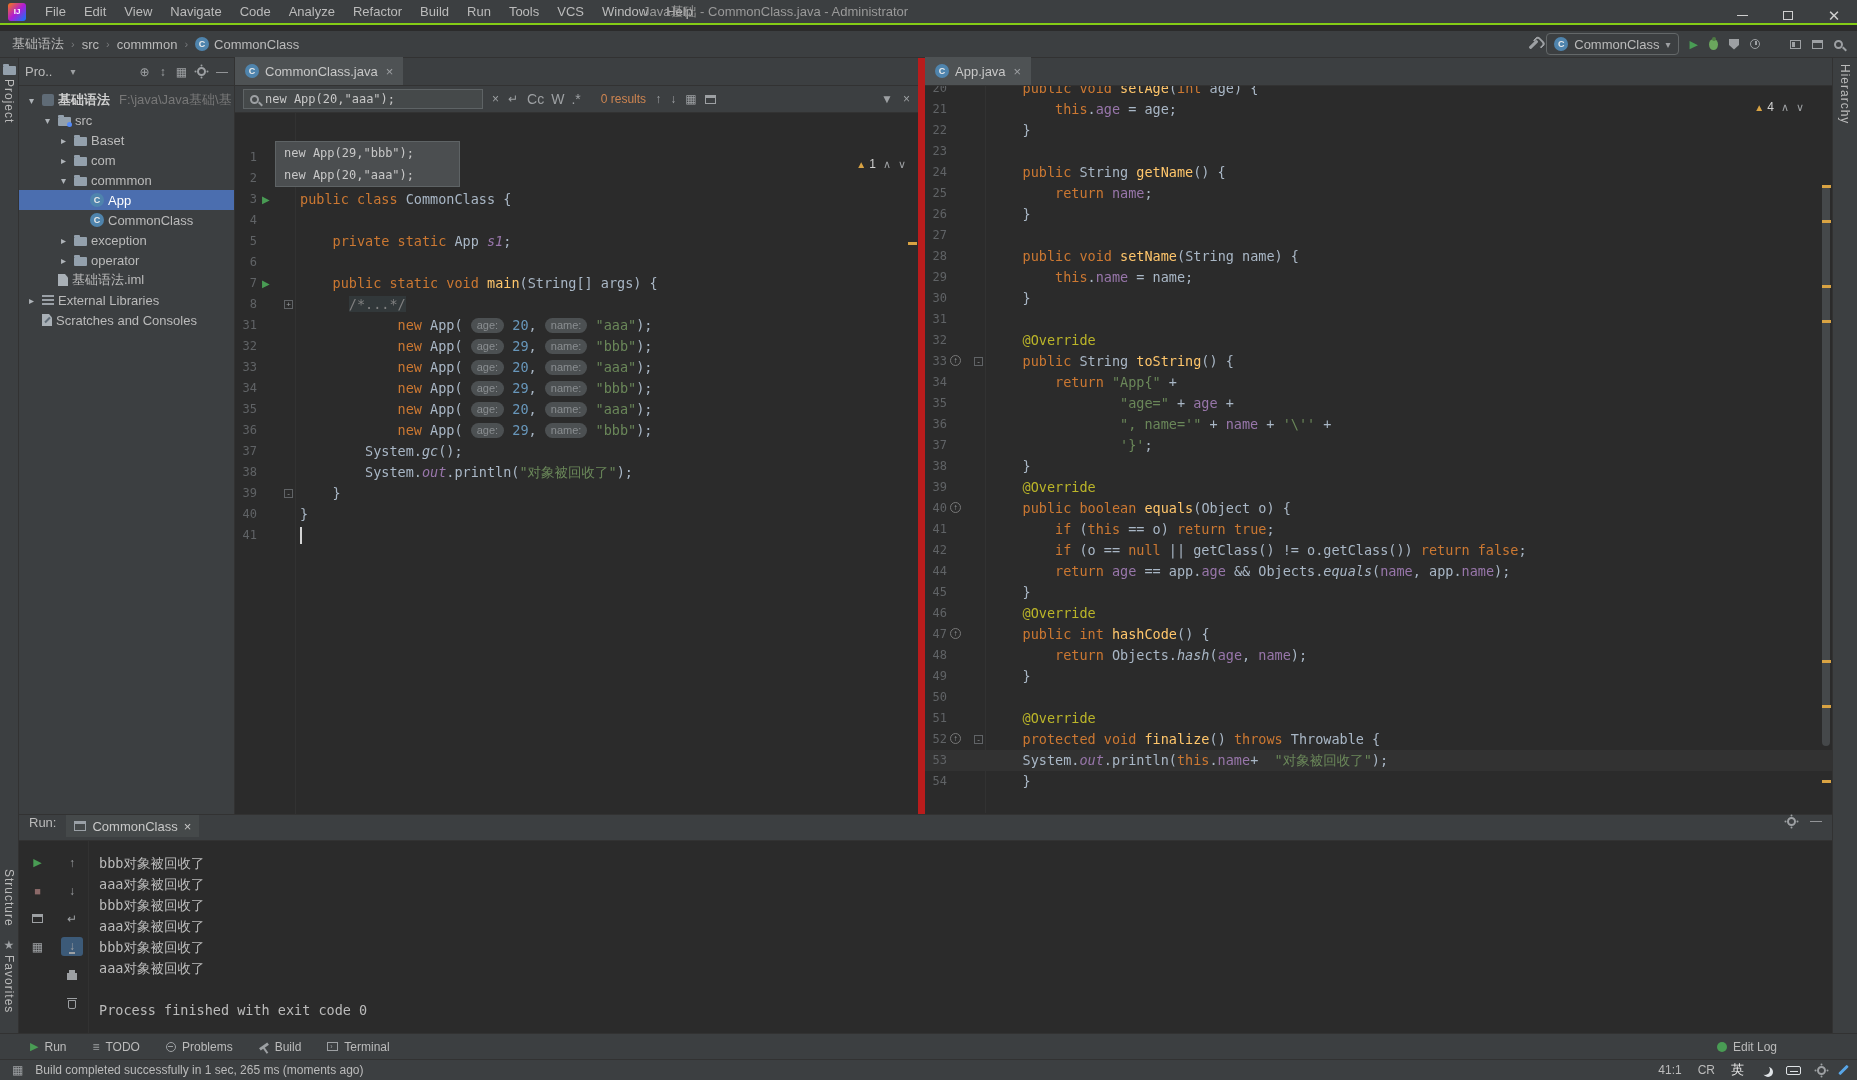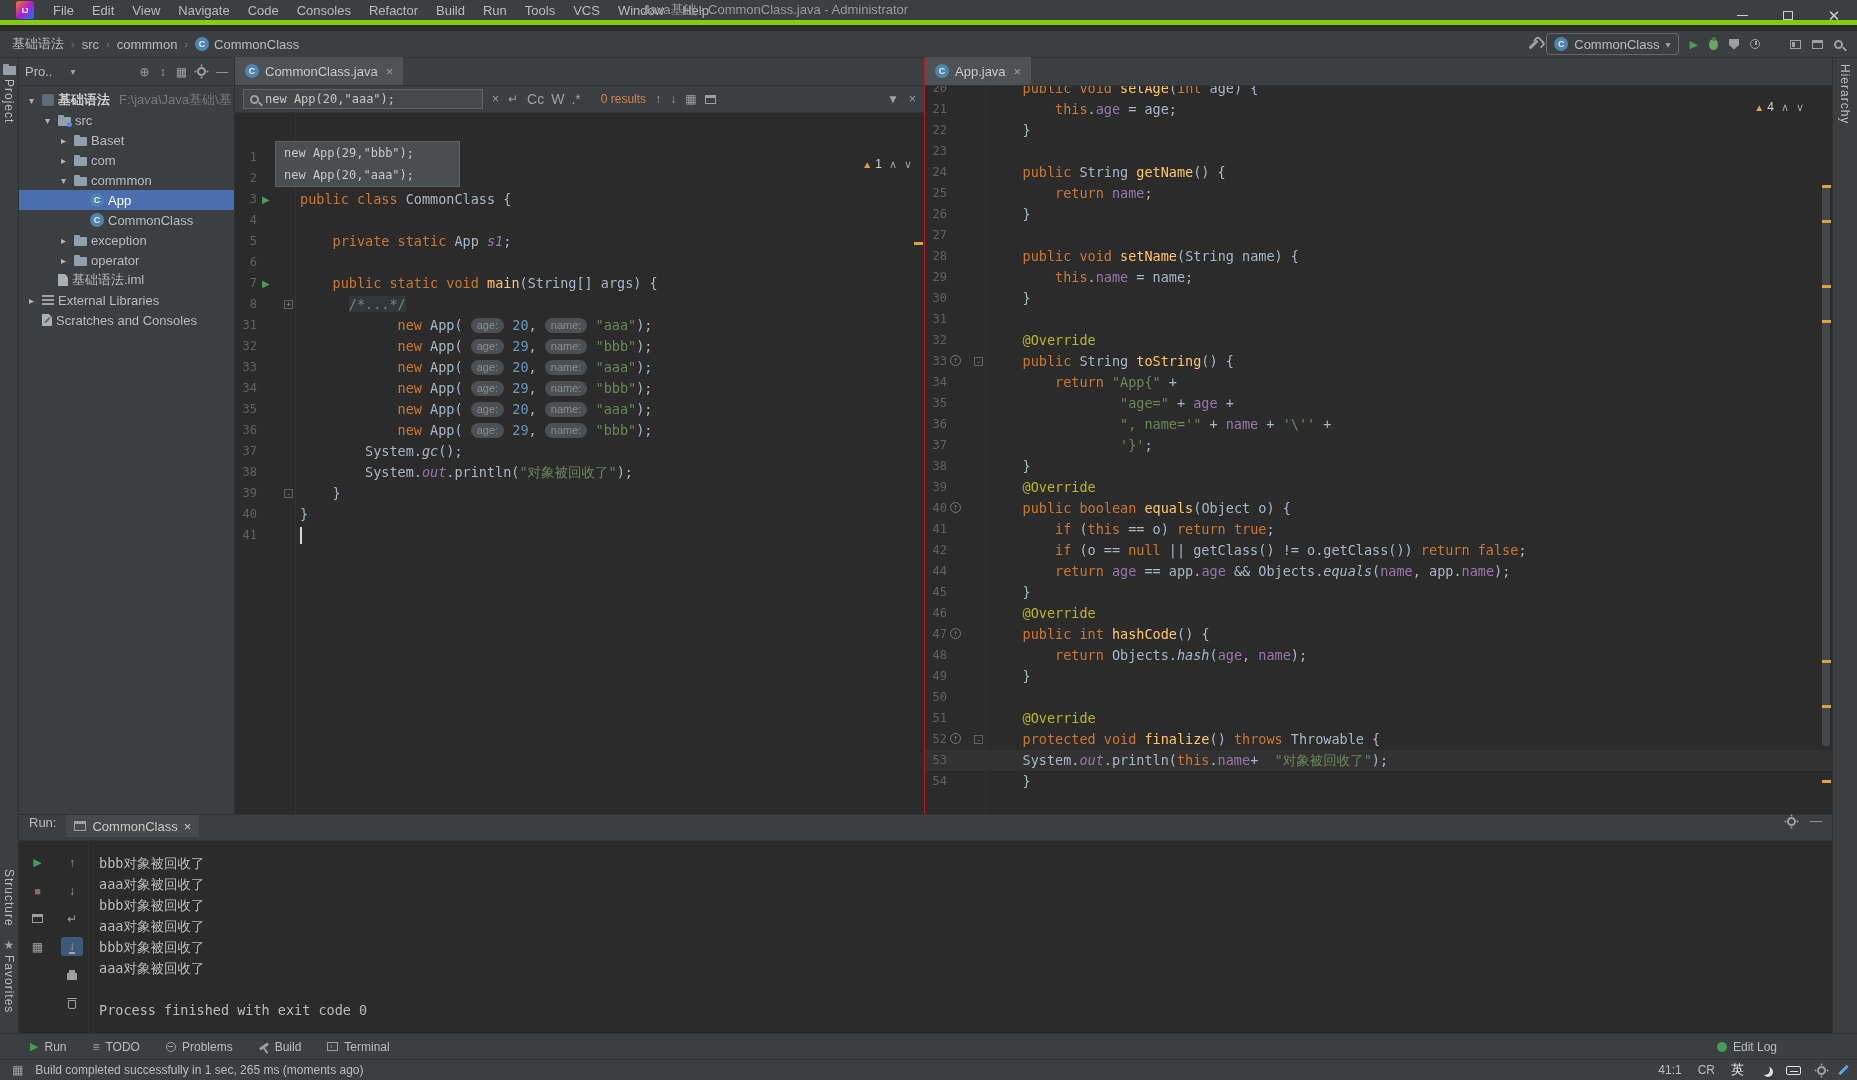--- a/index.html
+++ b/index.html
@@ -2,21 +2,21 @@
 <html><head>
 <meta charset="utf-8">
 <style>
   html,body{margin:0;padding:0;background:#1e1f20;}
   *{box-sizing:border-box;}
   .screen{position:relative;width:1857px;height:1080px;background:#2b2b2b;
     font-family:"Liberation Sans",sans-serif;font-size:13px;color:#bbbbbb;
     overflow:hidden;user-select:none;}
   
   .titlebar{position:absolute;left:0;top:0;width:1857px;height:25px;background:#3c3f41;
-    display:flex;align-items:center;border-bottom:5px solid #84cc16;padding-left:8px;}
+    display:flex;align-items:center;border-bottom:2px solid #84cc16;}
   .app-logo{width:18px;height:18px;margin:0 10px 0 8px;border-radius:3px;
     background:linear-gradient(135deg,#f97a12,#b11cd4 50%,#087cfa);color:#fff;
     font-size:8px;font-weight:bold;display:flex;align-items:center;justify-content:center;}
   .menus{display:flex;height:100%;align-items:center;}
   .menu-item{padding:0 9px;height:100%;display:flex;align-items:center;color:#bbbbbb;cursor:default;}
   .win-title{position:absolute;left:643px;color:#9a9a9a;}
   .win-controls{position:absolute;right:0;top:0;height:31px;display:flex;}
   .wc{width:46px;height:31px;display:flex;align-items:center;justify-content:center;color:#cfcfcf;}
   .wc-min{display:block;width:11px;height:1px;background:#cfcfcf;}
   .wc-max{display:block;width:10px;height:9px;border:1px solid #cfcfcf;}
@@ -48,21 +48,21 @@
   .tree{padding-top:4px;}
   .tree-row{height:20px;display:flex;align-items:center;gap:4px;white-space:nowrap;overflow:hidden;}
   .tree-row.sel{background:#4b6eaf;}
   .tree-row.sel .t-label{color:#ffffff;}
   .t-arrow{width:13px;text-align:center;color:#aeb3b8;font-size:10px;flex:0 0 13px;}
   .t-label{color:#bbbbbb;}
   .t-label.bold{font-weight:bold;color:#d0d0d0;}
   .t-extra{color:#787878;padding-left:5px;}
   
   .editor{position:absolute;top:58px;height:756px;background:#2b2b2b;}
-  .ed-left{left:235px;width:690px;border-right:1px solid #b91c1c;}
+  .ed-left{left:235px;width:690px;border-right:7px solid #b91c1c;}
   .ed-right{left:925px;width:907px;}
   .tabbar{height:28px;background:#3c3f41;border-bottom:1px solid #323232;display:flex;align-items:flex-end;}
   .tab{height:28px;display:flex;align-items:center;gap:6px;padding:0 10px;background:#4e5254;color:#c8c8c8;}
   .tab .tab-close{color:#9da0a3;font-size:13px;margin-left:2px;}
   
   .findbar{height:27px;background:#3c3f41;border-bottom:1px solid #323232;display:flex;align-items:center;padding:0 8px;gap:9px;position:relative;}
   .find-field{display:flex;align-items:center;gap:6px;width:240px;height:20px;background:#45494a;
     border:1px solid #5e6365;padding:0 6px;}
   .find-query{font-family:"DejaVu Sans Mono",monospace;font-size:12px;color:#c8c8c8;white-space:nowrap;overflow:hidden;}
   .find-toggle{color:#9da0a3;font-size:14px;}
@@ -184,21 +184,21 @@
 <div class="screen">
 
   <header class="titlebar">
     <div class="app-logo">IJ</div>
     <nav class="menus" id="menus">
         <span class="menu-item">File</span>
         <span class="menu-item">Edit</span>
         <span class="menu-item">View</span>
         <span class="menu-item">Navigate</span>
         <span class="menu-item">Code</span>
-        <span class="menu-item">Consoles</span>
+        <span class="menu-item">Analyze</span>
         <span class="menu-item">Refactor</span>
         <span class="menu-item">Build</span>
         <span class="menu-item">Run</span>
         <span class="menu-item">Tools</span>
         <span class="menu-item">VCS</span>
         <span class="menu-item">Window</span>
         <span class="menu-item">Help</span>
       </nav>
     <div class="win-title">Java基础 - CommonClass.java - Administrator</div>
     <div class="win-controls">

